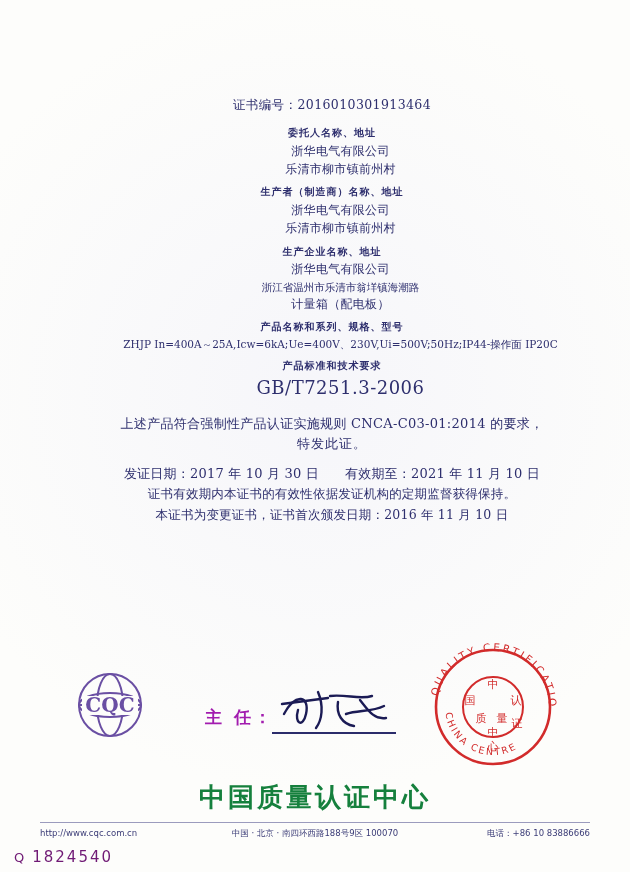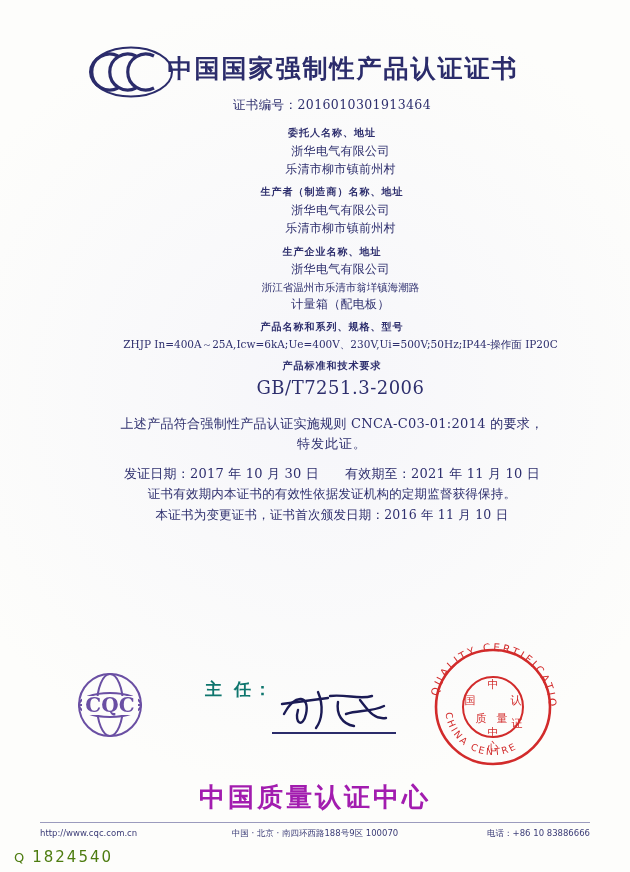--- a/index.html
+++ b/index.html
@@ -104,91 +104,76 @@
     font-size:11.5px;
   }
   
   .sig-area{
     position:absolute;left:0;top:654px;width:630px;height:120px;
   }
   .cqc-logo{
     position:absolute;left:62px;top:18px;width:96px;height:66px;
   }
   .sig-label{
-    position:absolute;left:205px;top:24px;
+    position:absolute;left:205px;top:52px;
     font-size:17px;font-weight:bold;letter-spacing:3px;
-    color:#0f766e;
+    color:#a21caf;
     font-family:"DejaVu Serif", serif;
   }
   .sig-underline{
     position:absolute;left:272px;top:78px;width:124px;height:1.5px;
     background:#2b2c6b;
   }
   .signature{
     position:absolute;left:276px;top:30px;width:120px;height:50px;
   }
   .seal{
     position:absolute;left:418px;top:-22px;width:150px;height:150px;
   }
   
   .center-name{
     position:absolute;left:0;top:780px;width:630px;
     text-align:center;
     font-size:26px;font-weight:bold;letter-spacing:3px;
-    color:#a21caf;
+    color:#15803d;
     font-family:"DejaVu Serif", serif;
   }
   .footer-rule{
     position:absolute;left:40px;top:822px;width:550px;height:1px;
     background:#9b9bbd;
   }
   .footer{
     position:absolute;left:40px;top:826px;width:550px;
     font-size:8.5px;color:#3b3c77;
     font-family:"DejaVu Sans", sans-serif;
   }
   .footer .fl{position:absolute;left:0;top:2px;}
   .footer .fc{position:absolute;left:0;top:2px;width:550px;text-align:center;}
   .footer .fr{position:absolute;right:0;top:2px;padding-left:12px;}
   .serial{
     position:absolute;left:14px;top:848px;
     font-size:15px;letter-spacing:2px;
-    color:#4d7c0f;
+    color:#701a75;
     font-family:"DejaVu Sans", sans-serif;
   }
   .serial .q{font-size:13px;margin-right:6px;}
   
   .bg-tint{
     position:absolute;left:0;top:0;width:630px;height:872px;
     background:
       radial-gradient(circle at 50% 45%, rgba(245,245,250,.9) 0%, rgba(253,253,251,0) 70%);
     pointer-events:none;
   }
 </style>
 </head>
 <body>
 
 <div class="page">
   <div class="bg-tint"></div>
 
-  <div class="header">
-    <div class="ccc-logo">
-      <svg width="86" height="52" viewBox="0 0 86 52">
-        <g fill="none" stroke="#2b2c6b" stroke-width="3.2">
-          <path d="M30 10 A18 18 0 1 0 30 42"></path>
-          <path d="M48 10 A18 18 0 1 0 48 42"></path>
-          <path d="M66 10 A18 18 0 1 0 66 42"></path>
-        </g>
-        <g fill="none" stroke="#2b2c6b" stroke-width="2">
-          <ellipse cx="43" cy="26" rx="41" ry="24.5"></ellipse>
-        </g>
-      </svg>
-    </div>
-    <div class="main-title">中国国家强制性产品认证证书</div>
-  </div>
 
   <div class="doc-body">
     <div class="row cert-no">证书编号：2016010301913464</div>
 
     <div class="row label">委托人名称、地址</div>
     <div class="row value">浙华电气有限公司</div>
     <div class="row value">乐清市柳市镇前州村</div>
 
     <div class="row label">生产者（制造商）名称、地址</div>
     <div class="row value">浙华电气有限公司</div>

